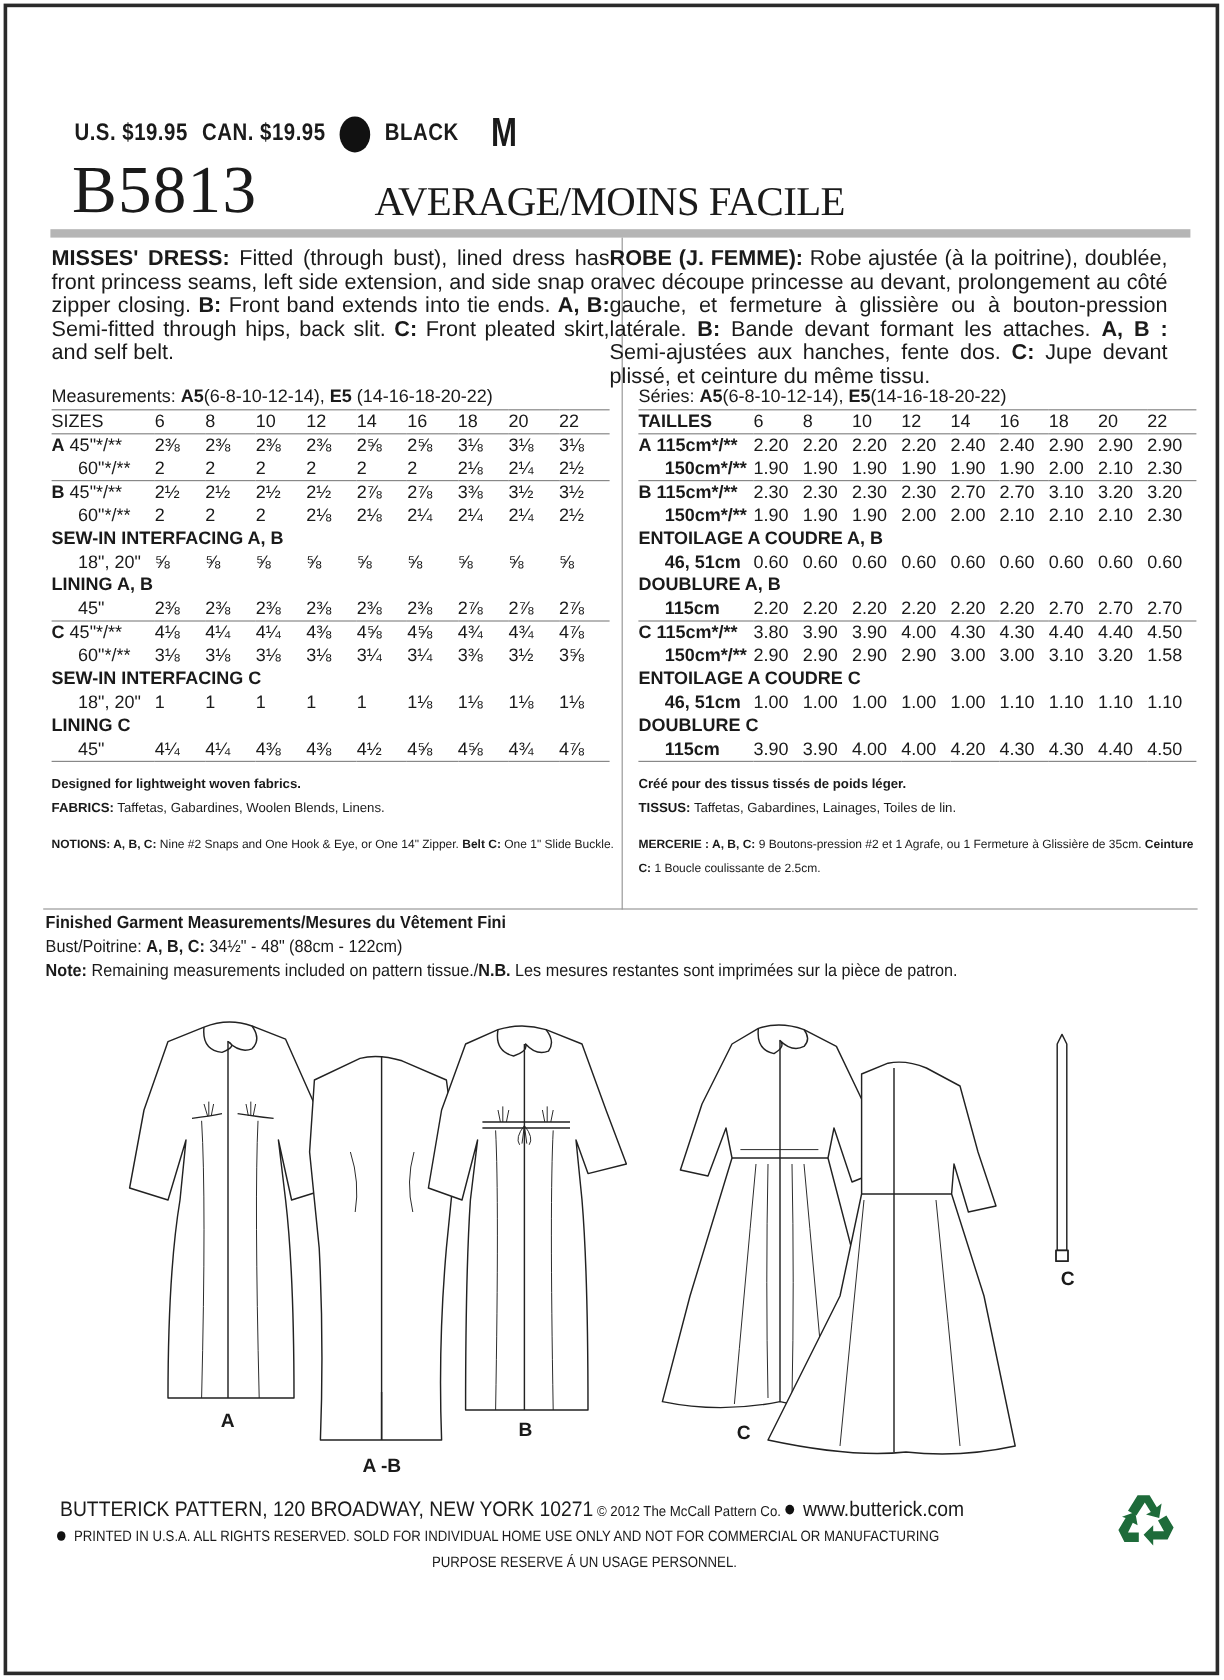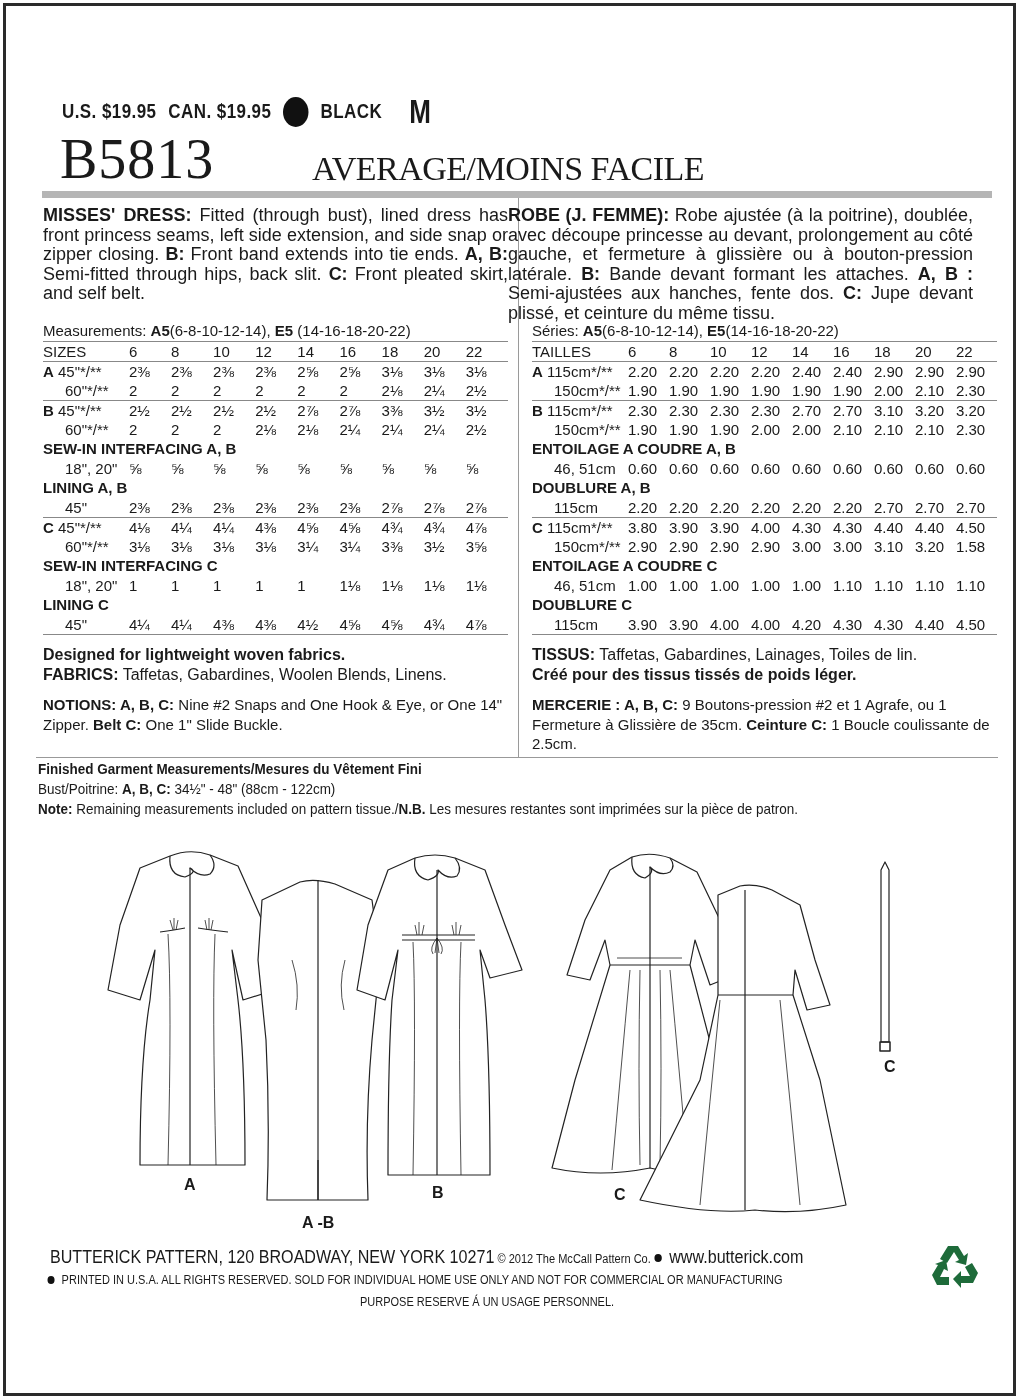--- a/index.html
+++ b/index.html
@@ -32,26 +32,26 @@
   table.yard td.v { text-align: left; }
   table.yard tr.rule-top td { border-top: 1px solid #888; }
   table.yard tr.rule-bottom td { border-bottom: 1px solid #888; }
   table.yard tr.sect td { font-weight: bold; }
   .ind { padding-left: 22px !important; }
   .tbl-en { left: 43px; top: 341px; width: 465px; }
   .tbl-fr { left: 532px; top: 341px; width: 465px; }
   .tbl-en td.v { width: 46px; }
   .tbl-en td.lbl { width: 88px; }
   .tbl-fr td.v { width: 41px; }
-  .tbl-fr td.lbl { width: 96px; }
-
-  .fab { position: absolute; font-size: 16px; line-height: 19.5px; }
+  .tbl-fr td.lbl { width: 96px; font-weight: bold; }
+
+  .fab { position: absolute; font-size: 11px; line-height: 19.5px; }
   .fab-en { left: 43px; top: 645px; width: 470px; }
   .fab-fr { left: 532px; top: 645px; width: 470px; }
-  .notions { position: absolute; font-size: 15px; line-height: 19.5px; }
+  .notions { position: absolute; font-size: 10px; line-height: 19.5px; }
   .notions-en { left: 43px; top: 695px; width: 470px; }
   .notions-fr { left: 532px; top: 695px; width: 470px; }
   .sub-rule { position: absolute; left: 36px; top: 757px; width: 962px; height: 1px; background: #999; }
 
   .measure { position: absolute; left: 38px; top: 759px; font-size: 14.5px; line-height: 20px; transform: scaleX(0.93); transform-origin: left top; width: 1040px; }
   .measure .t { font-weight: bold; }
 
   .illus { position: absolute; left: 0; top: 830px; width: 1020px; height: 410px; }
   .fig-label { position: absolute; font-weight: bold; font-size: 16px; }
 
@@ -388,22 +388,22 @@
         <td class="v">4.50</td>
       </tr>
     </tbody>
   </table>
 
 <div class="fab fab-en">
   <div><b>Designed for lightweight woven fabrics.</b></div>
   <div><b>FABRICS:</b><span> Taffetas, Gabardines, Woolen Blends, Linens.</span></div>
 </div>
 <div class="fab fab-fr">
+  <div><b>Créé pour des tissus tissés de poids léger.</b></div>
   <div><b>TISSUS:</b><span> Taffetas, Gabardines, Lainages, Toiles de lin.</span></div>
-  <div><b>Créé pour des tissus tissés de poids léger.</b></div>
 </div>
 
 <div class="notions notions-en">
   <b>NOTIONS:</b><b> A, B, C:</b><span> Nine #2 Snaps and One Hook &amp; Eye, or One 14" Zipper. </span><b>Belt C:</b><span> One 1" Slide Buckle.</span>
 </div>
 <div class="notions notions-fr">
   <b>MERCERIE :</b><b> A, B, C:</b><span> 9 Boutons-pression #2 et 1 Agrafe, ou 1 Fermeture à Glissière de 35cm. </span><b>Ceinture C:</b><span> 1 Boucle coulissante de 2.5cm.</span>
 </div>
 
 <div class="sub-rule"></div>

